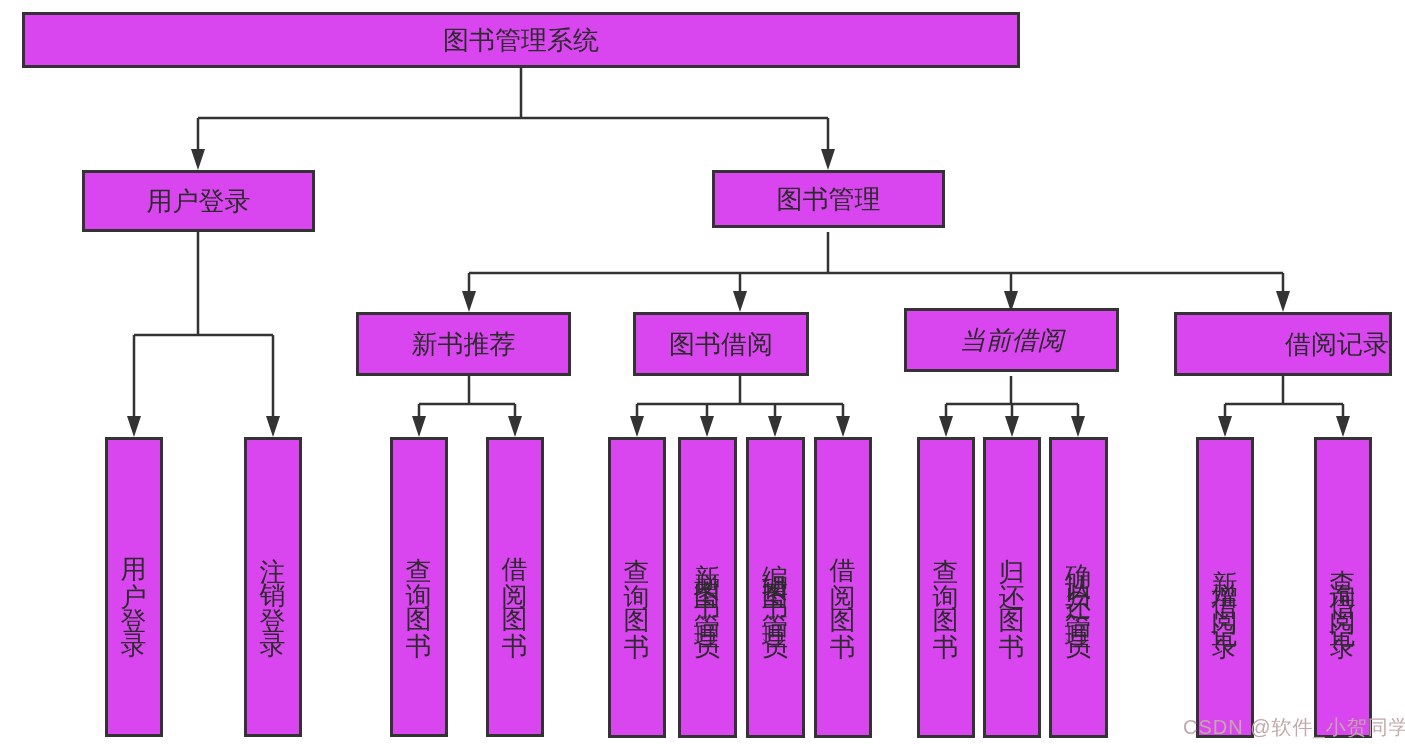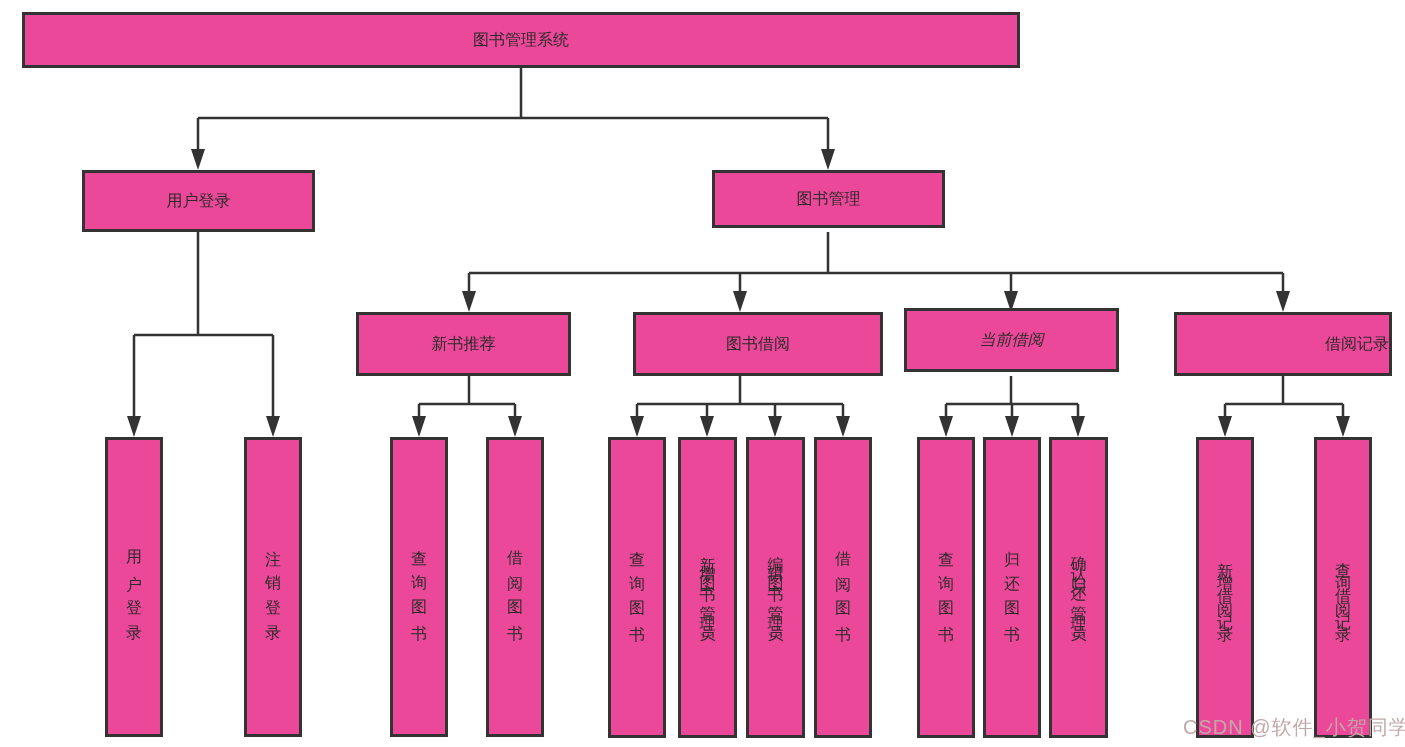--- a/index.html
+++ b/index.html
@@ -2,23 +2,23 @@
 <html><head>
 <meta charset="utf-8">
 <style>
   html,body{margin:0;padding:0;background:#ffffff;}
   #stage{
     position:relative;width:1405px;height:747px;background:#ffffff;overflow:hidden;
     font-family:"Liberation Sans","DejaVu Sans",sans-serif;
   }
   #edges{position:absolute;left:0;top:0;pointer-events:none;}
   .node{
-    position:absolute;background:#ec4899;border:3px solid #333333;box-sizing:border-box;
+    position:absolute;background:#d946ef;border:3px solid #333333;box-sizing:border-box;
     display:flex;align-items:center;justify-content:center;
-    color:#2b2b2b;font-size:16px;line-height:1;z-index:2;
+    color:#2b2b2b;font-size:26px;line-height:1;z-index:2;
   }
   .node .lbl{white-space:nowrap;}
   .node.vertical .lbl{
     writing-mode:vertical-rl;text-orientation:mixed;white-space:normal;
   }
   #watermark{
     position:absolute;z-index:5;font-size:20px;color:#c2a9a9;
     letter-spacing:1px;white-space:nowrap;
   }
 </style>
@@ -61,21 +61,21 @@
     </div>
     <div class="node" style="left: 82px; top: 170px; width: 233px; height: 62px;">
       <span class="lbl">用户登录</span>
     </div>
     <div class="node" style="left: 712px; top: 170px; width: 233px; height: 58px;">
       <span class="lbl">图书管理</span>
     </div>
     <div class="node" style="left: 356px; top: 312px; width: 215px; height: 64px;">
       <span class="lbl">新书推荐</span>
     </div>
-    <div class="node" style="left: 633px; top: 312px; width: 250px; height: 64px;">
+    <div class="node" style="left: 633px; top: 312px; width: 176px; height: 64px;">
       <span class="lbl">图书借阅</span>
     </div>
     <div class="node" style="left: 904px; top: 308px; width: 215px; height: 64px; font-style: italic;">
       <span class="lbl">当前借阅</span>
     </div>
     <div class="node" style="left: 1174px; top: 312px; width: 218px; height: 64px; justify-content: flex-end;">
       <span class="lbl">借阅记录</span>
     </div>
     <div class="node vertical" style="left: 105px; top: 437px; width: 58px; height: 300px;">
       <span class="lbl" style="letter-spacing: 25px;">用户登录</span>

